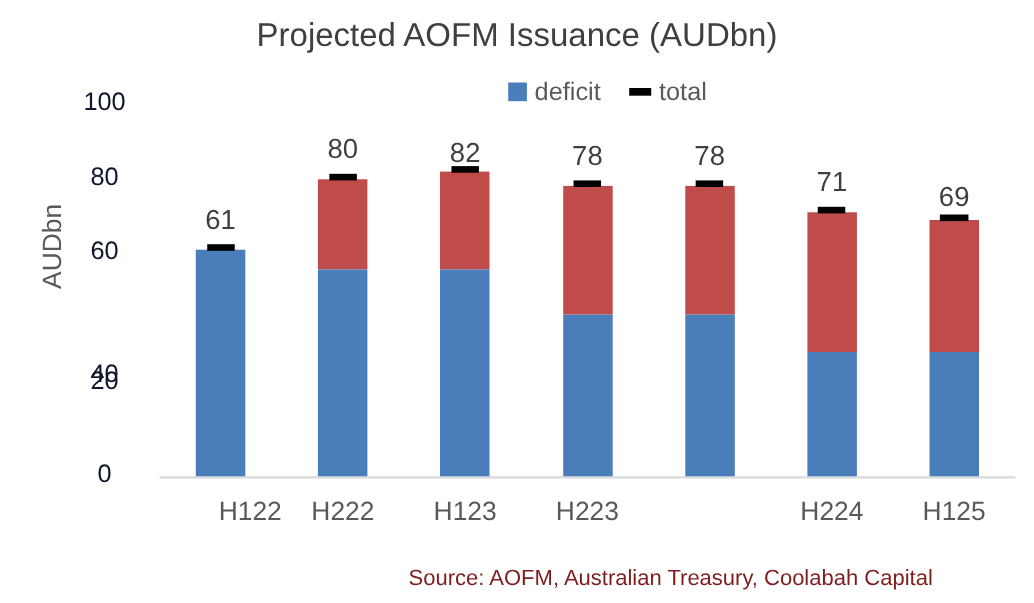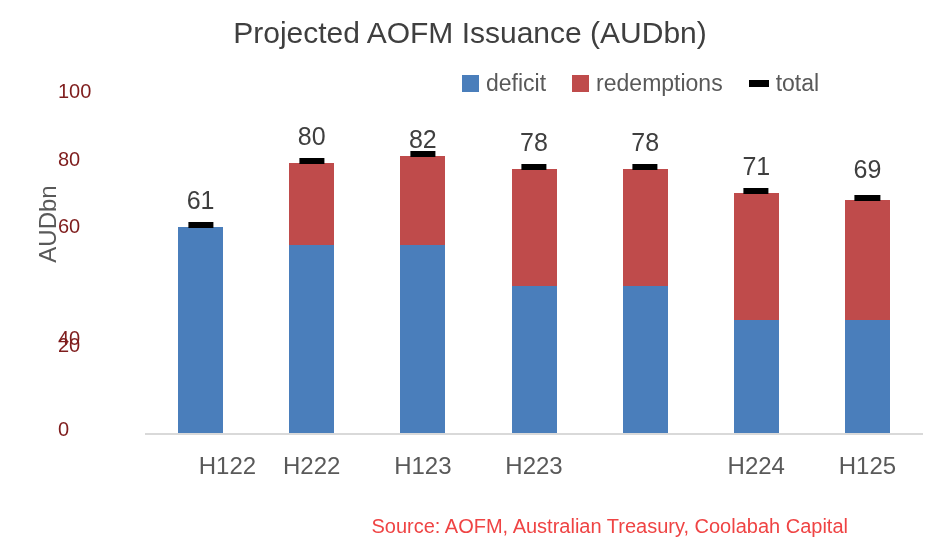--- a/index.html
+++ b/index.html
@@ -79,23 +79,23 @@
     transform: rotate(-90deg);
     transform-origin: center center;
     font-size: 24px;
     color: #595959;
     white-space: nowrap;
   }
   .y-tick-label {
     position: absolute;
     right: 0;
     width: 74px;
-    text-align: left;
-    font-size: 20px;
-    color: #7f1d1d;
+    text-align: center;
+    font-size: 23px;
+    color: #0f172a;
     line-height: 1;
   }
   #y-axis-ticks {
     position: absolute;
     left: 58px;
     top: 0;
     width: 74px;
     height: 548px;
   }
 
@@ -148,40 +148,36 @@
     white-space: nowrap;
     line-height: 1;
   }
 
   
   #source-note {
     position: absolute;
     right: 16px;
     bottom: 10px;
     font-size: 20px;
-    color: #ef4444;
+    color: #7f1d1d;
     white-space: nowrap;
     margin-top: 36px;
   }
 </style>
 </head>
 <body>
 
 <div id="chart-root">
 
   <div id="chart-title">Projected AOFM Issuance (AUDbn)</div>
 
   <div id="legend">
     <div class="legend-entry">
       <span class="legend-swatch" style="background:#4A7EBB"></span>
       <span class="legend-label">deficit</span>
-    </div>
-    <div class="legend-entry">
-      <span class="legend-swatch" style="background:#BF4B4B"></span>
-      <span class="legend-label">redemptions</span>
     </div>
     <div class="legend-entry">
       <span class="legend-dash"></span>
       <span class="legend-label">total</span>
     </div>
   </div>
 
   <div id="y-axis-title">AUDbn</div>
 
   <div id="y-axis-ticks">
@@ -251,15 +247,15 @@
     </div>
     <div class="bar-label" style="left: 756.286px; top: 154.02px;">71</div>
     <div class="x-tick-label" style="left: 700.714px; width: 111.143px;">H224</div>
     <div class="bar-group" style="left: 844.929px; width: 45px; top: 199.78px; height: 233.22px;">
       <div class="seg-redemptions" style="top: 0px; height: 119.99px;"></div>
       <div class="seg-deficit" style="top: 119.99px; height: 113.23px;"></div>
     </div>
     <div class="total-marker" style="position: absolute; left: 844.929px; width: 45px; top: 194.78px; transform: none; background: transparent; height: 6px;">
       <div style="position: absolute; left: 50%; transform: translateX(-50%); width: 56%; height: 6px; background: rgb(0, 0, 0);"></div>
     </div>
-    <div class="bar-label" style="left: 867.429px; top: 157px;">69</div>
+    <div class="bar-label" style="left: 867.429px; top: 167px;">69</div>
     <div class="x-tick-label" style="left: 811.857px; width: 111.143px;">H125</div>
   </div>
 
 </body></html>

